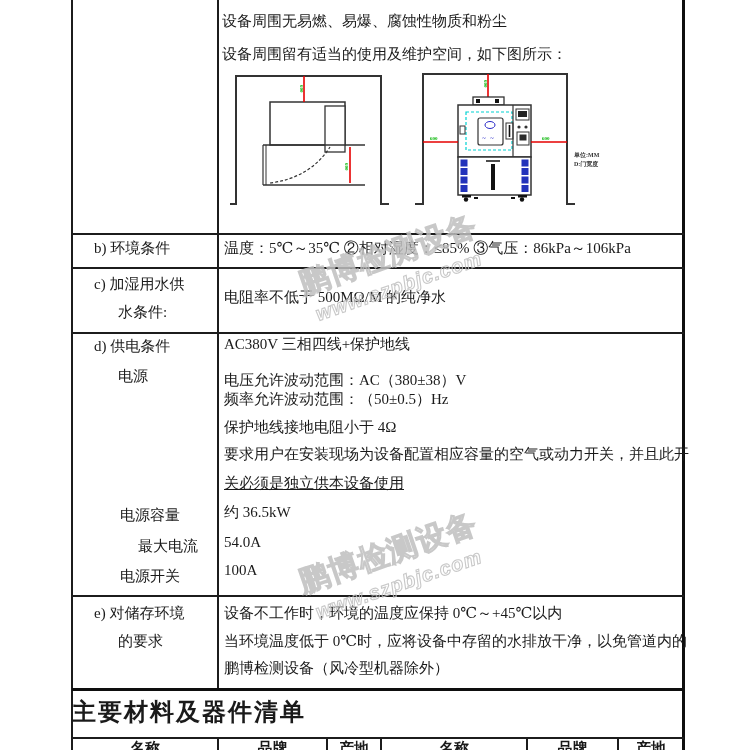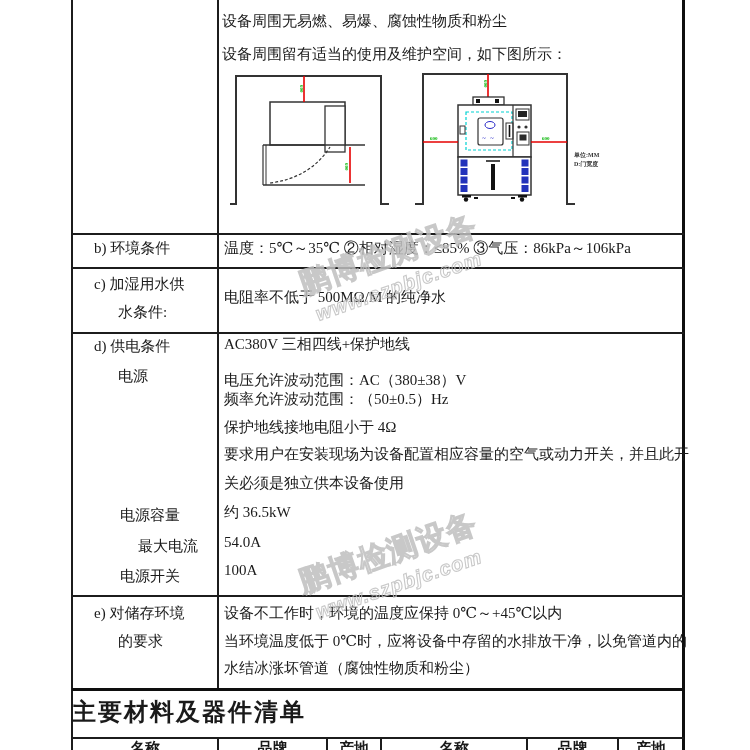--- a/index.html
+++ b/index.html
@@ -128,30 +128,30 @@
   <div class="label" style="left:94px;top:338px;">d) 供电条件</div>
   <div class="label" style="left:118px;top:368px;">电源</div>
   <div class="label" style="left:120px;top:507px;">电源容量</div>
   <div class="label" style="left:120px;top:538px;margin-left:18px;">最大电流</div>
   <div class="label" style="left:120px;top:568px;text-align:center;">电源开关</div>
   <div class="txt" style="left:224px;top:336px;">AC380V  三相四线+保护地线</div>
   <div class="txt" style="left:224px;top:364px;margin-top:8px;">电压允许波动范围：AC（380±38）V</div>
   <div class="txt" style="left:224px;top:391px;">频率允许波动范围：（50±0.5）Hz</div>
   <div class="txt" style="left:224px;top:419px;">保护地线接地电阻小于 4Ω</div>
   <div class="txt" style="left:224px;top:446px;">要求用户在安装现场为设备配置相应容量的空气或动力开关，并且此开</div>
-  <div class="txt" style="left:224px;top:475px;">关必须是独立供本设备使用</div>
+  <div class="txt" style="left:224px;top:475px;text-decoration:underline;">关必须是独立供本设备使用</div>
   <div class="txt" style="left:224px;top:504px;">约 36.5kW</div>
   <div class="txt" style="left:224px;top:534px;">54.0A</div>
   <div class="txt" style="left:224px;top:562px;text-align:center;">100A</div>
 
   <div class="label" style="left:94px;top:605px;">e) 对储存环境</div>
   <div class="label" style="left:118px;top:633px;">的要求</div>
   <div class="txt" style="left:224px;top:605px;">设备不工作时，环境的温度应保持 0℃～+45℃以内</div>
   <div class="txt" style="left:224px;top:633px;">当环境温度低于 0℃时，应将设备中存留的水排放干净，以免管道内的</div>
-  <div class="txt" style="left:224px;top:660px;">水结冰涨坏管道（腐蚀性物质和粉尘）</div>
+  <div class="txt" style="left:224px;top:660px;">鹏博检测设备（风冷型机器除外）</div>
 
   <div class="materials-title">主要材料及器件清单</div>
   <div class="colhead" style="left:72px;width:146px;">名称</div>
   <div class="colhead" style="left:218px;width:109px;">品牌</div>
   <div class="colhead" style="left:327px;width:54px;">产地</div>
   <div class="colhead" style="left:381px;width:146px;">名称</div>
   <div class="colhead" style="left:527px;width:91px;">品牌</div>
   <div class="colhead" style="left:618px;width:66px;">产地</div>
 
   <div class="watermark" style="left:282px;top:234px;">

